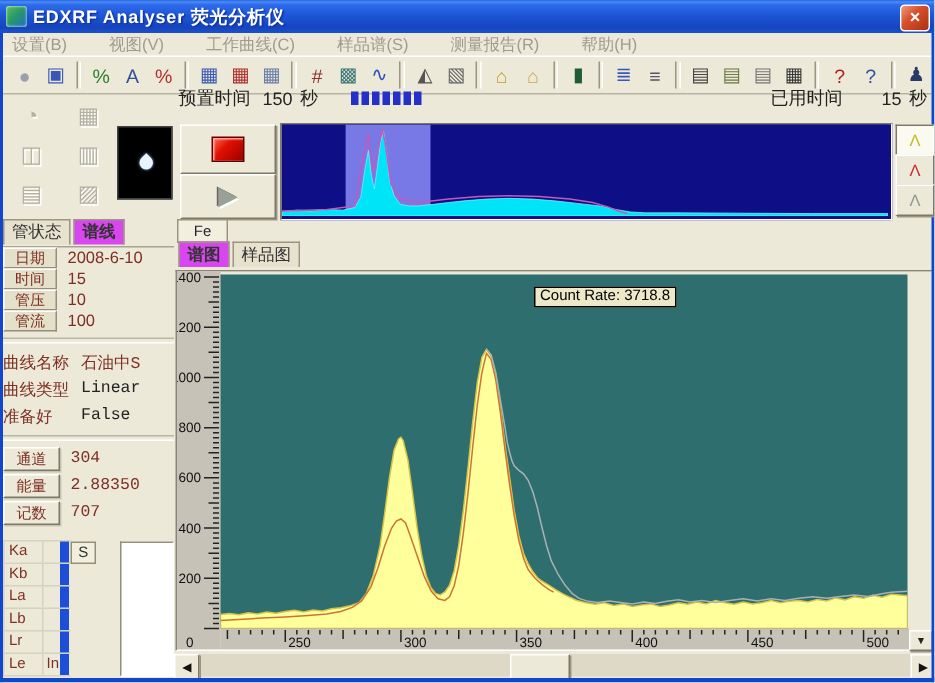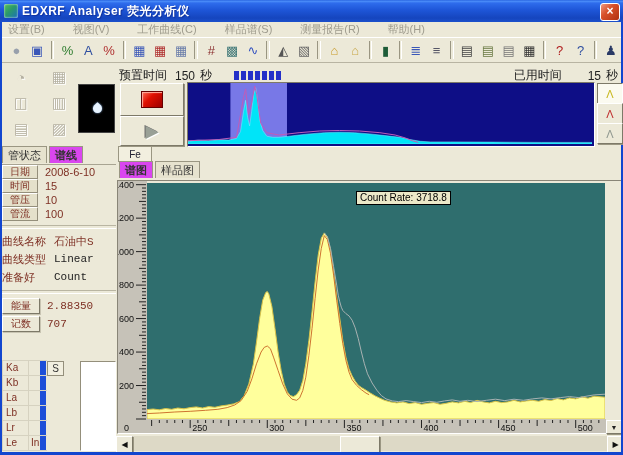--- a/index.html
+++ b/index.html
@@ -50,21 +50,21 @@
   
   .line-table{position:absolute;left:2px;top:360px;width:44px;border-top:1px solid #d6d2c0;border-left:1px solid #d6d2c0;}
   .ltrow{display:flex;height:14px;border-bottom:1px solid #d6d2c0;}
   .ltc1{width:26px;border-right:1px solid #d6d2c0;color:#7E3024;font-size:10px;padding-left:3px;line-height:14px;box-sizing:border-box;}
   .ltc2{width:17px;color:#7E3024;font-size:10px;padding-left:2px;line-height:14px;box-sizing:border-box;border-right:6px solid #1d4ed8;}
   .s-chip{position:absolute;left:47px;top:361px;width:15px;height:13px;background:#F2EFDF;border:1px solid #948F7B;
     font-size:10px;color:#333;display:flex;align-items:center;justify-content:center;}
   .white-list{position:absolute;left:80px;top:361px;width:34px;height:88px;background:#fff;
     border:1px solid;border-color:#948F7B #fff #fff #948F7B;}
   
-  .control-strip{position:absolute;left:117px;top:66px;width:506px;height:19px;display:flex;align-items:center;
+  .control-strip{position:absolute;left:117px;top:56px;width:506px;height:19px;display:flex;align-items:center;
     font-size:12px;color:#222;box-sizing:border-box;padding-right:5px;}
   .cs-label{margin-left:2px;white-space:nowrap;}
   .cs-val{margin-left:8px;}
   .cs-unit{margin-left:5px;}
   .pbar{display:flex;margin-left:22px;align-items:center;}
   .pblock{width:5px;height:9px;background:#2430C8;margin-right:2px;}
   .elapsed-label{margin-left:auto;white-space:nowrap;}
   .elapsed-val{margin-left:26px;}
   
   .btn3d{position:absolute;background:#ECE9D8;border:1px solid;border-color:#fff #7d7968 #7d7968 #fff;
@@ -197,23 +197,27 @@
       <div class="frow tall">
         <span class="plabel">曲线名称</span>
         <span class="fval" style="color: rgb(126, 48, 36); margin-left: 2px;">石油中S</span>
       </div>
       <div class="frow tall">
         <span class="plabel">曲线类型</span>
         <span class="fval" style="color: rgb(34, 34, 34); margin-left: 2px;">Linear</span>
       </div>
       <div class="frow tall">
         <span class="plabel">准备好</span>
-        <span class="fval" style="color: rgb(34, 34, 34); margin-left: 2px;">Count</span>
+        <span class="fval" style="color: rgb(34, 34, 34); margin-left: 2px;">False</span>
       </div>
       <div class="fsep"></div>
+      <div class="frow tall">
+        <span class="btnlabel">通道</span>
+        <span class="fval">304</span>
+      </div>
       <div class="frow tall">
         <span class="btnlabel">能量</span>
         <span class="fval">2.88350</span>
       </div>
       <div class="frow tall">
         <span class="btnlabel">记数</span>
         <span class="fval">707</span>
       </div>
     </div>
 

